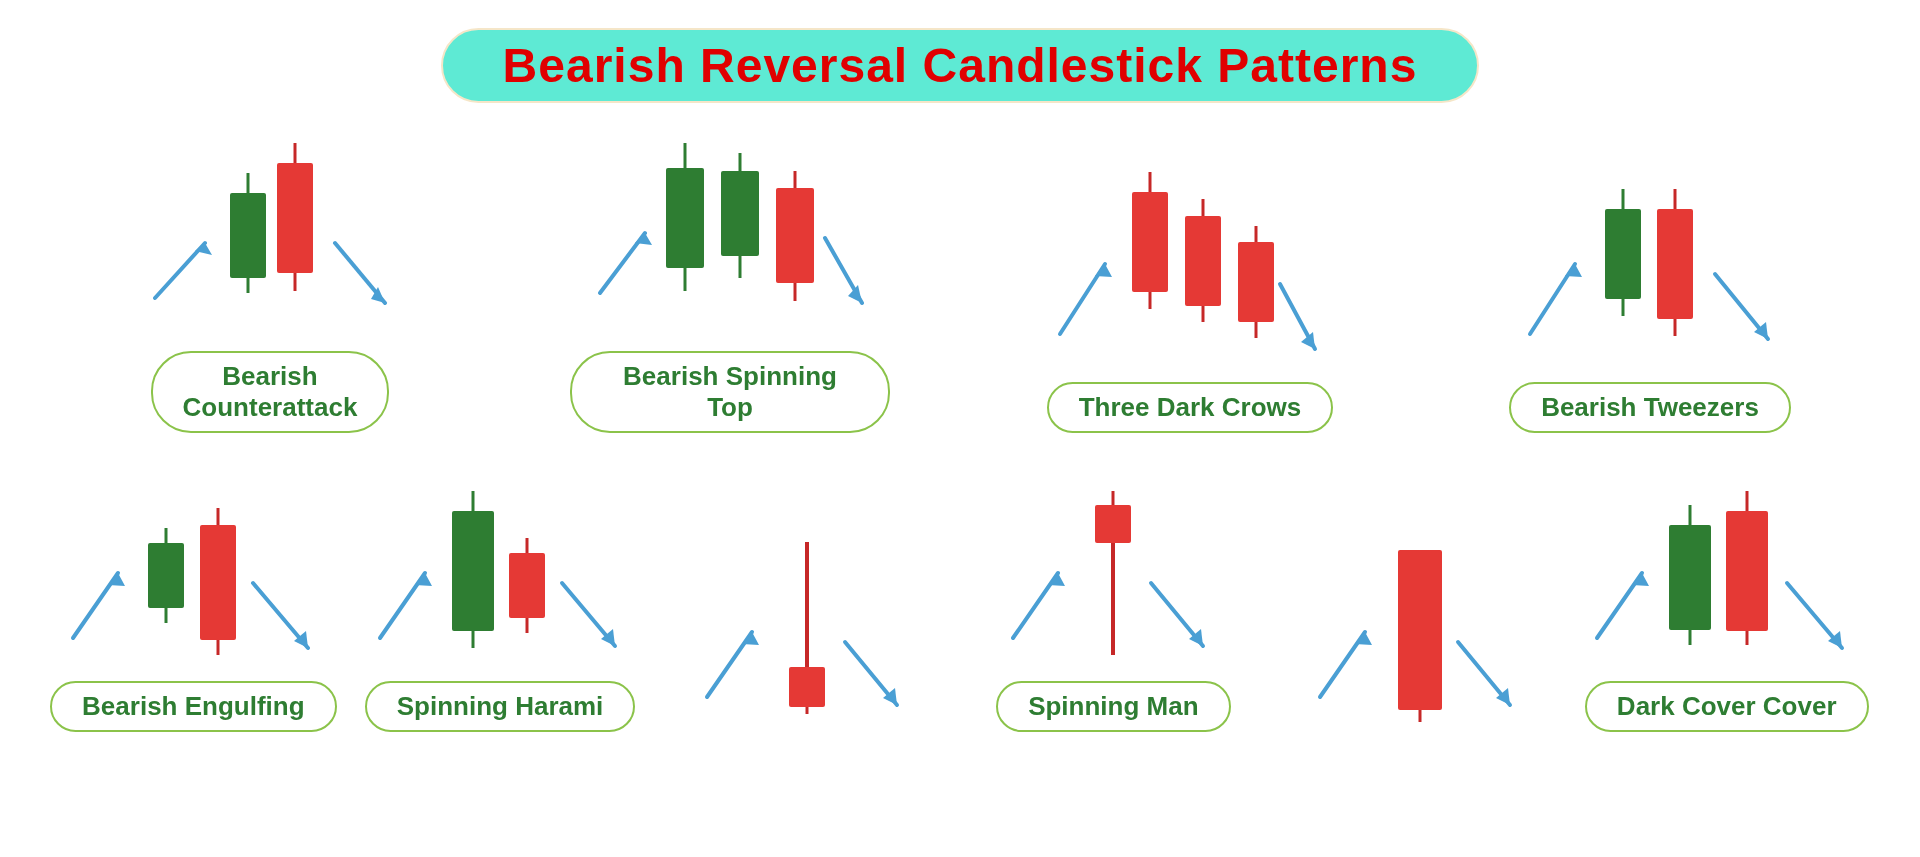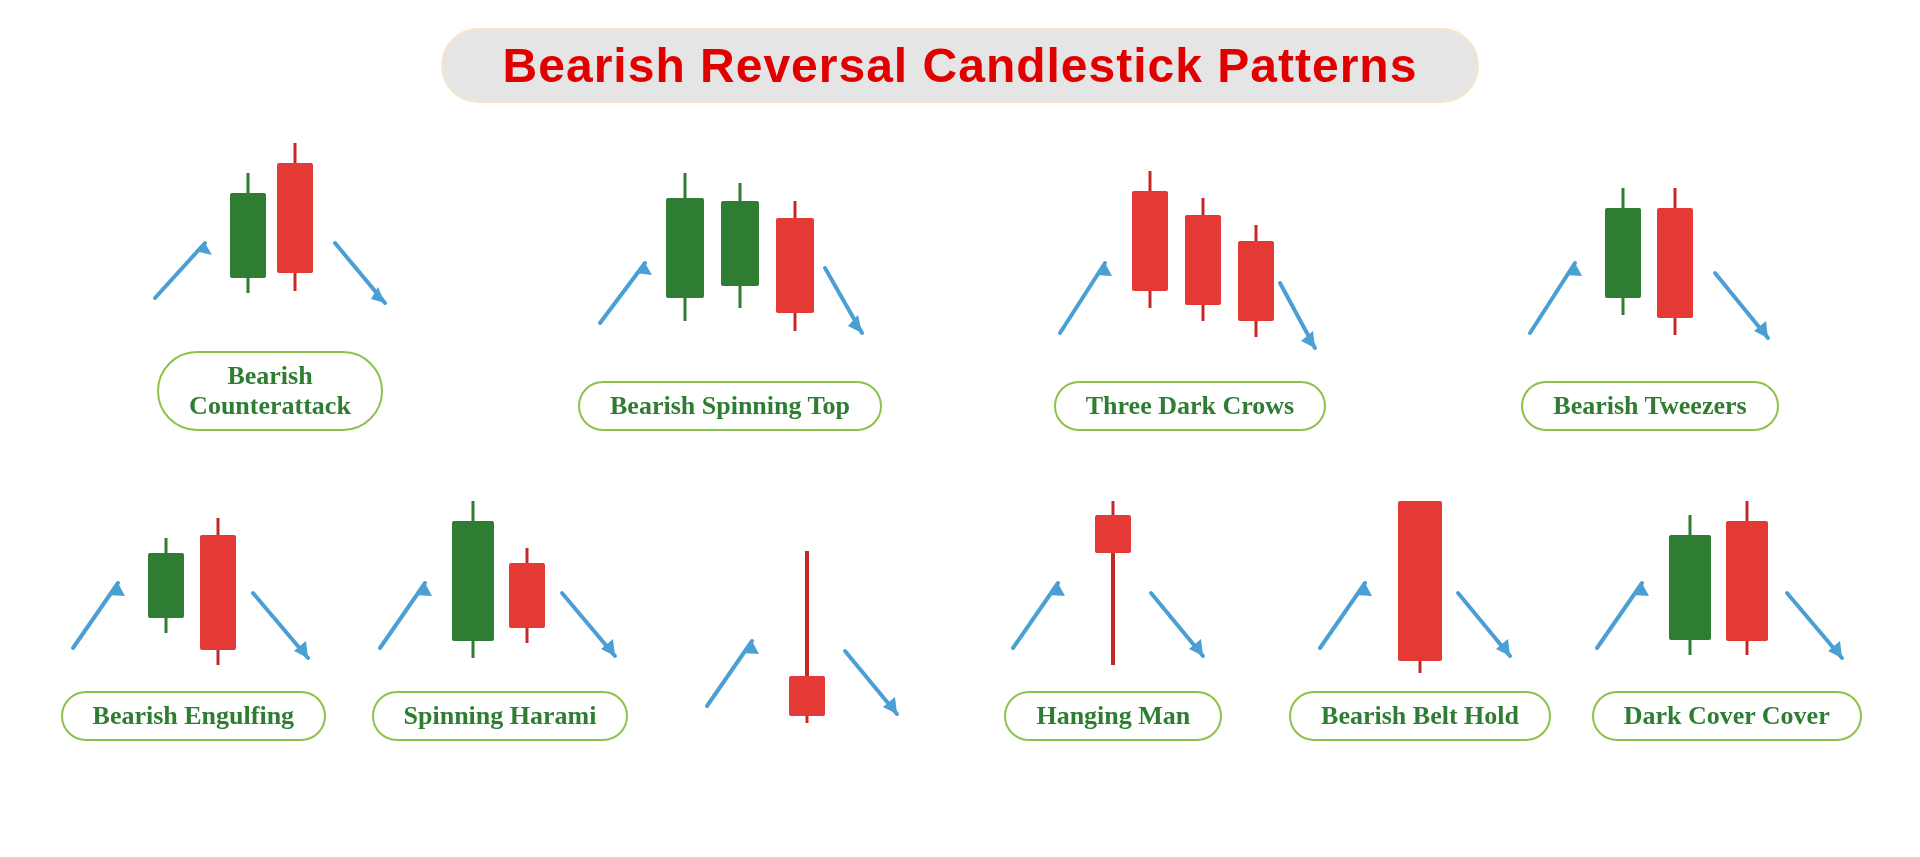--- a/index.html
+++ b/index.html
@@ -19,34 +19,33 @@
     .title-wrap {
       display: flex;
       justify-content: center;
       padding-top: 28px;
       margin-bottom: 10px;
     }
     .title-oval {
       border: 2px solid #f5e6c8;
       border-radius: 50px;
       padding: 8px 60px;
-      background: #e5e5e5;
+      background: #5eead4;
     }
     .title-text {
       font-size: 48px;
       font-weight: 900;
       color: #e00000;
       letter-spacing: 1px;
     }
     .patterns-grid {
       display: flex;
       flex-direction: column;
-      gap: 12px;
+      gap: 0px;
       padding: 0 40px;
-      font-family: Liberation Serif, serif;
     }
     .row {
       display: flex;
       justify-content: space-around;
       align-items: flex-end;
       padding-bottom: 10px;
     }
     .pattern-cell {
       display: flex;
       flex-direction: column;
@@ -276,40 +275,37 @@
 
             <line x1="110" y1="28" x2="110" y2="42" stroke="#c62828" stroke-width="3"></line>
             <rect x="92" y="42" width="36" height="38" fill="#e53935" rx="2"></rect>
             <line x1="110" y1="80" x2="110" y2="192" stroke="#c62828" stroke-width="4"></line>
 
             <line x1="148" y1="120" x2="200" y2="183" stroke="#4a9fd4" stroke-width="4" stroke-linecap="round"></line>
             <polygon points="200,183 186,176 198,166" fill="#4a9fd4"></polygon>
           </svg>
         </div>
         <div class="label-oval">
-          <span class="label-text">Hanging Man</span>
+          <span class="label-text">Spinning Man</span>
         </div>
       </div>
 
       <div class="pattern-cell">
         <div class="candle-area">
           <svg width="220" height="210">
 
             <line x1="10" y1="175" x2="55" y2="110" stroke="#4a9fd4" stroke-width="4" stroke-linecap="round"></line>
             <polygon points="55,110 45,122 62,123" fill="#4a9fd4"></polygon>
 
             <rect x="88" y="28" width="44" height="160" fill="#e53935" rx="2"></rect>
             <line x1="110" y1="188" x2="110" y2="200" stroke="#c62828" stroke-width="3"></line>
 
             <line x1="148" y1="120" x2="200" y2="183" stroke="#4a9fd4" stroke-width="4" stroke-linecap="round"></line>
             <polygon points="200,183 186,176 198,166" fill="#4a9fd4"></polygon>
           </svg>
-        </div>
-        <div class="label-oval">
-          <span class="label-text">Bearish Belt Hold</span>
         </div>
       </div>
 
       <div class="pattern-cell">
         <div class="candle-area">
           <svg width="280" height="210">
 
             <line x1="10" y1="175" x2="55" y2="110" stroke="#4a9fd4" stroke-width="4" stroke-linecap="round"></line>
             <polygon points="55,110 45,122 62,123" fill="#4a9fd4"></polygon>
 

